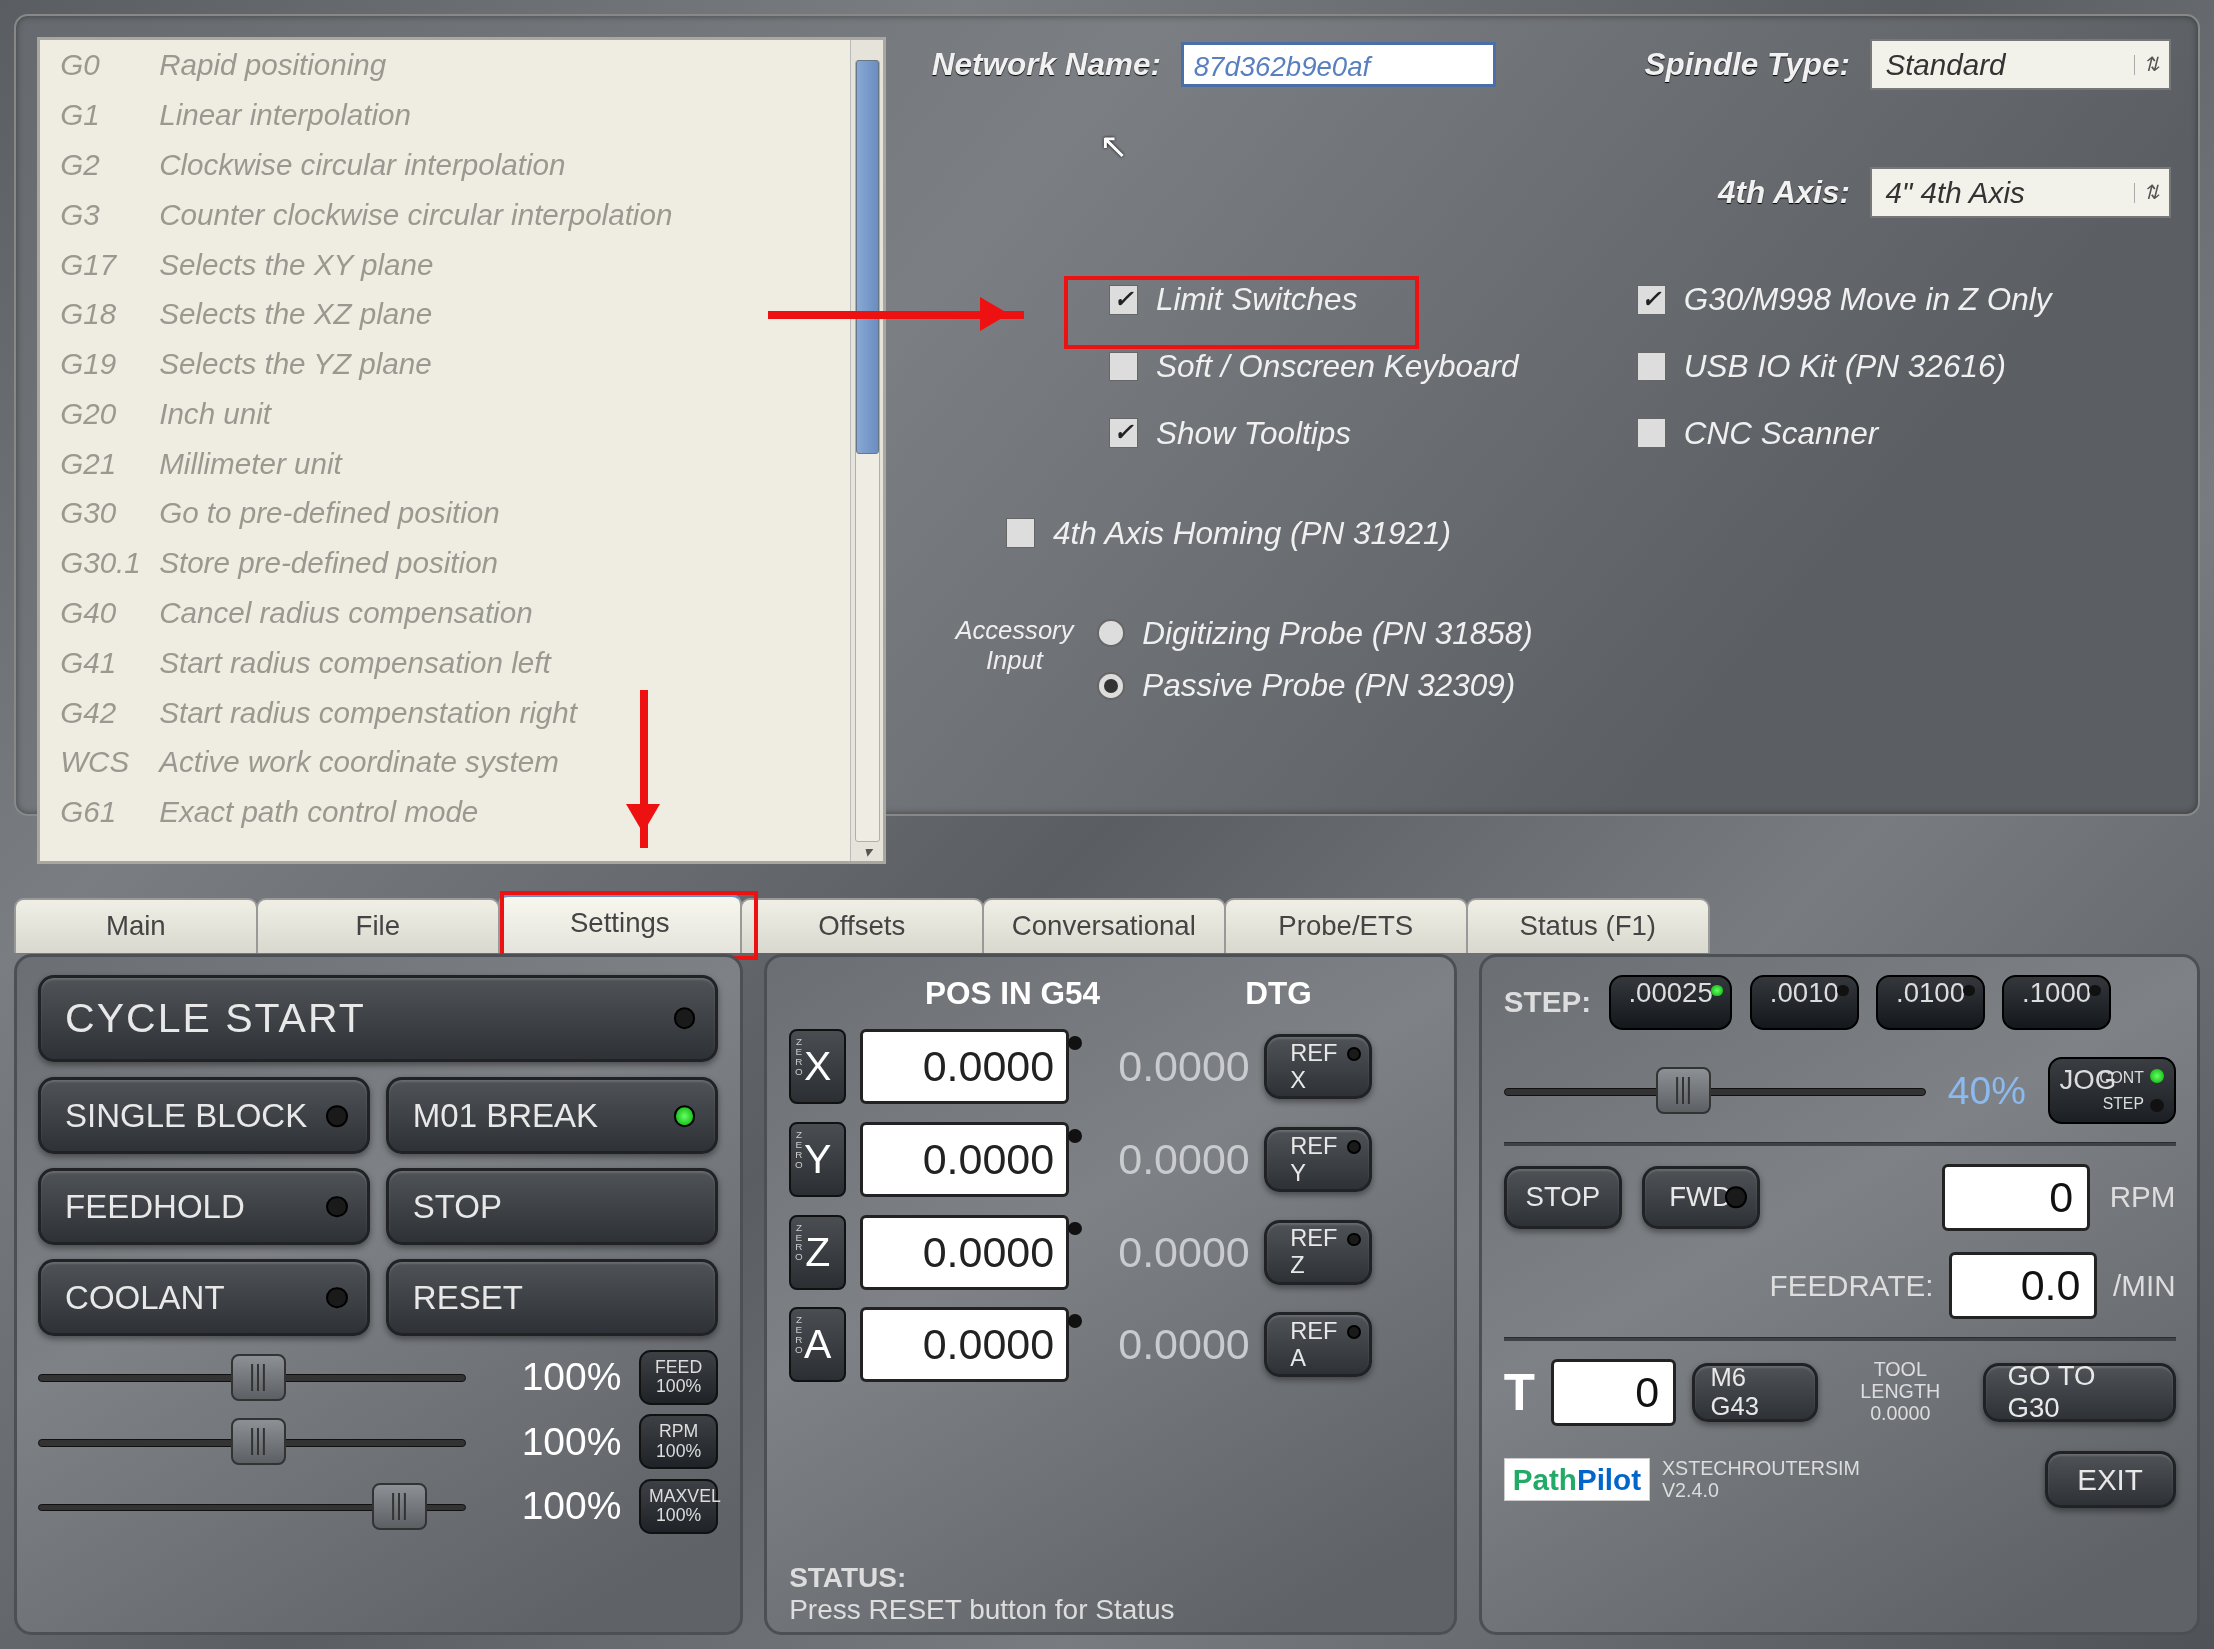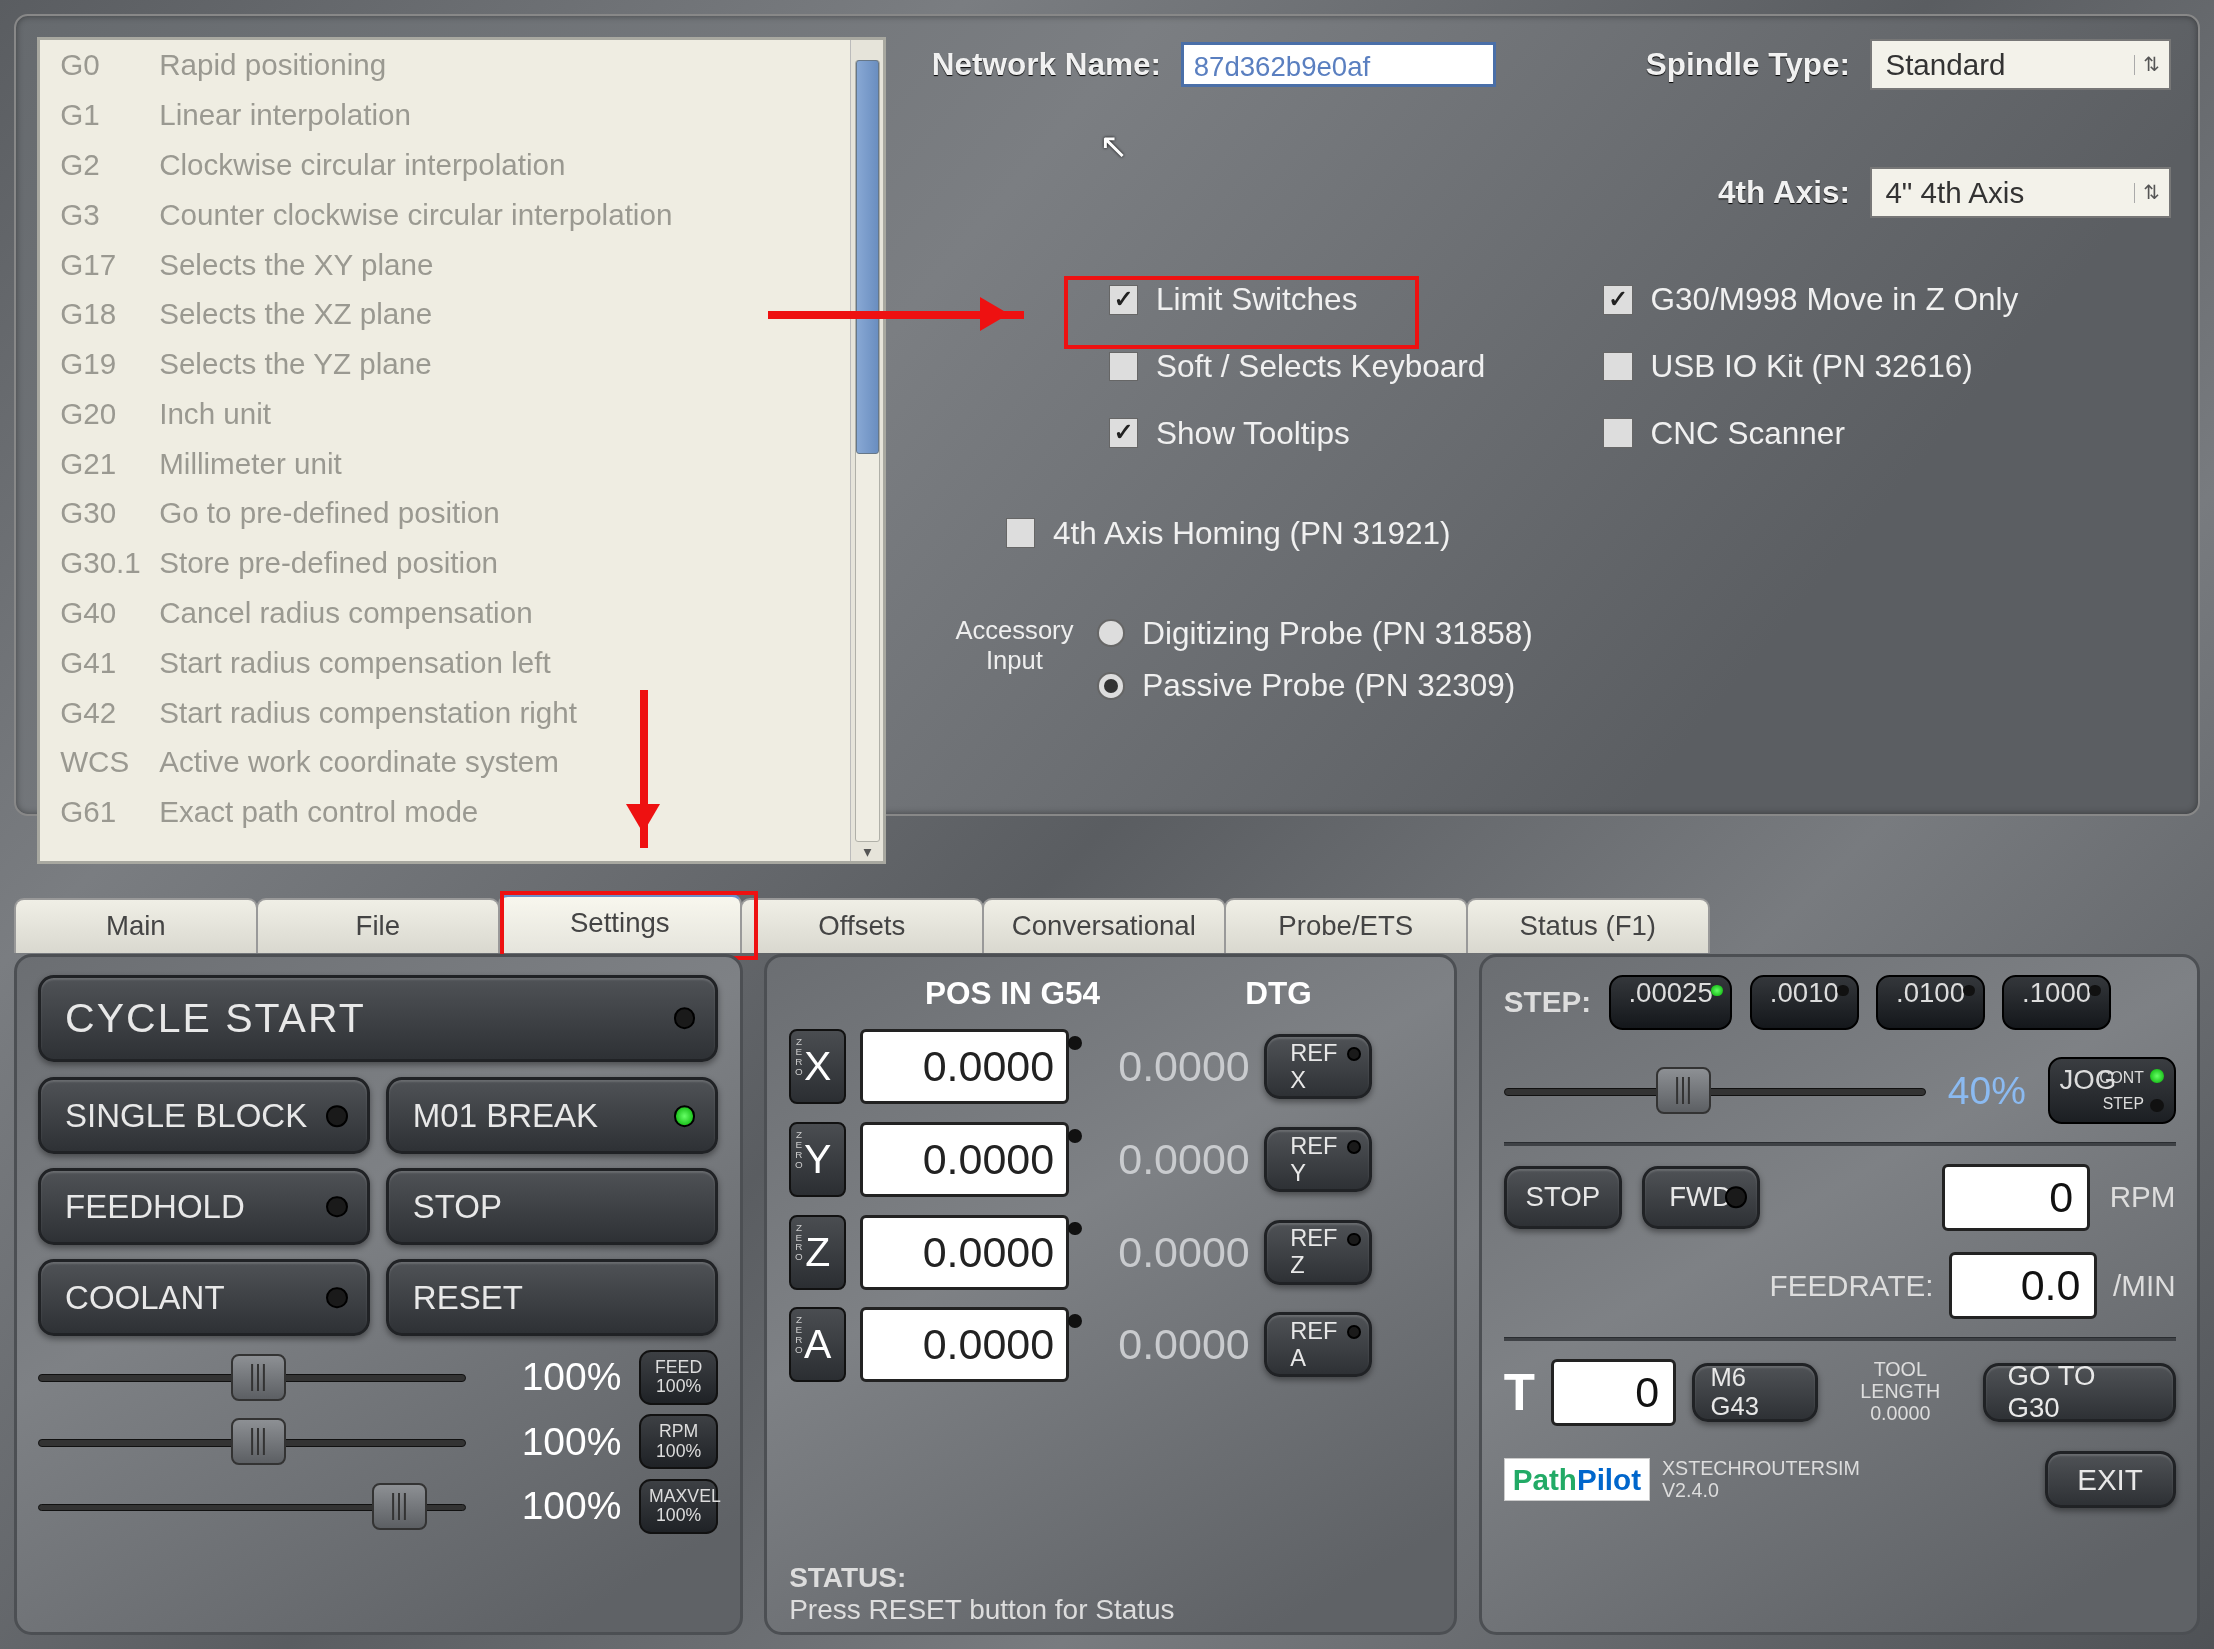--- a/index.html
+++ b/index.html
@@ -12,20 +12,21 @@
     position: relative;
   }
   .top-frame {
     position: absolute;
     top: 13.8px; left: 13.8px; right: 13.8px;
     height: 802px;
     border-radius: 13.8px;
     background: linear-gradient(130deg,#666a6e,#7b7e82 40%,#5b5e62 80%);
     border:2px solid #888;
     box-shadow: inset 0 0 7.9px rgba(0,0,0,.4);
+    font-style: italic;
   }
   .gcode-panel {
     position:absolute;
     top:21.7px; left:21.7px;
     width:849px; height:827px;
     background:#efede2;
     border:3px solid #a8a8a0;
     overflow:hidden;
   }
   .gcode-scroll {
@@ -202,21 +203,21 @@
     </div>
 
     <div style="display:flex;gap:118px;margin-top:63px;">
       <div style="display:flex;flex-direction:column;gap:29.6px;margin-left:177px;">
         <div class="chk">
             <div class="chkbox checked"></div>
             <span>Limit Switches</span>
           </div>
         <div class="chk">
             <div class="chkbox"></div>
-            <span>Soft / Selects Keyboard</span>
+            <span>Soft / Onscreen Keyboard</span>
           </div>
         <div class="chk">
             <div class="chkbox checked"></div>
             <span>Show Tooltips</span>
           </div>
       </div>
       <div style="display:flex;flex-direction:column;gap:29.6px;">
         <div class="chk">
             <div class="chkbox checked"></div>
             <span>G30/M998 Move in Z Only</span>

